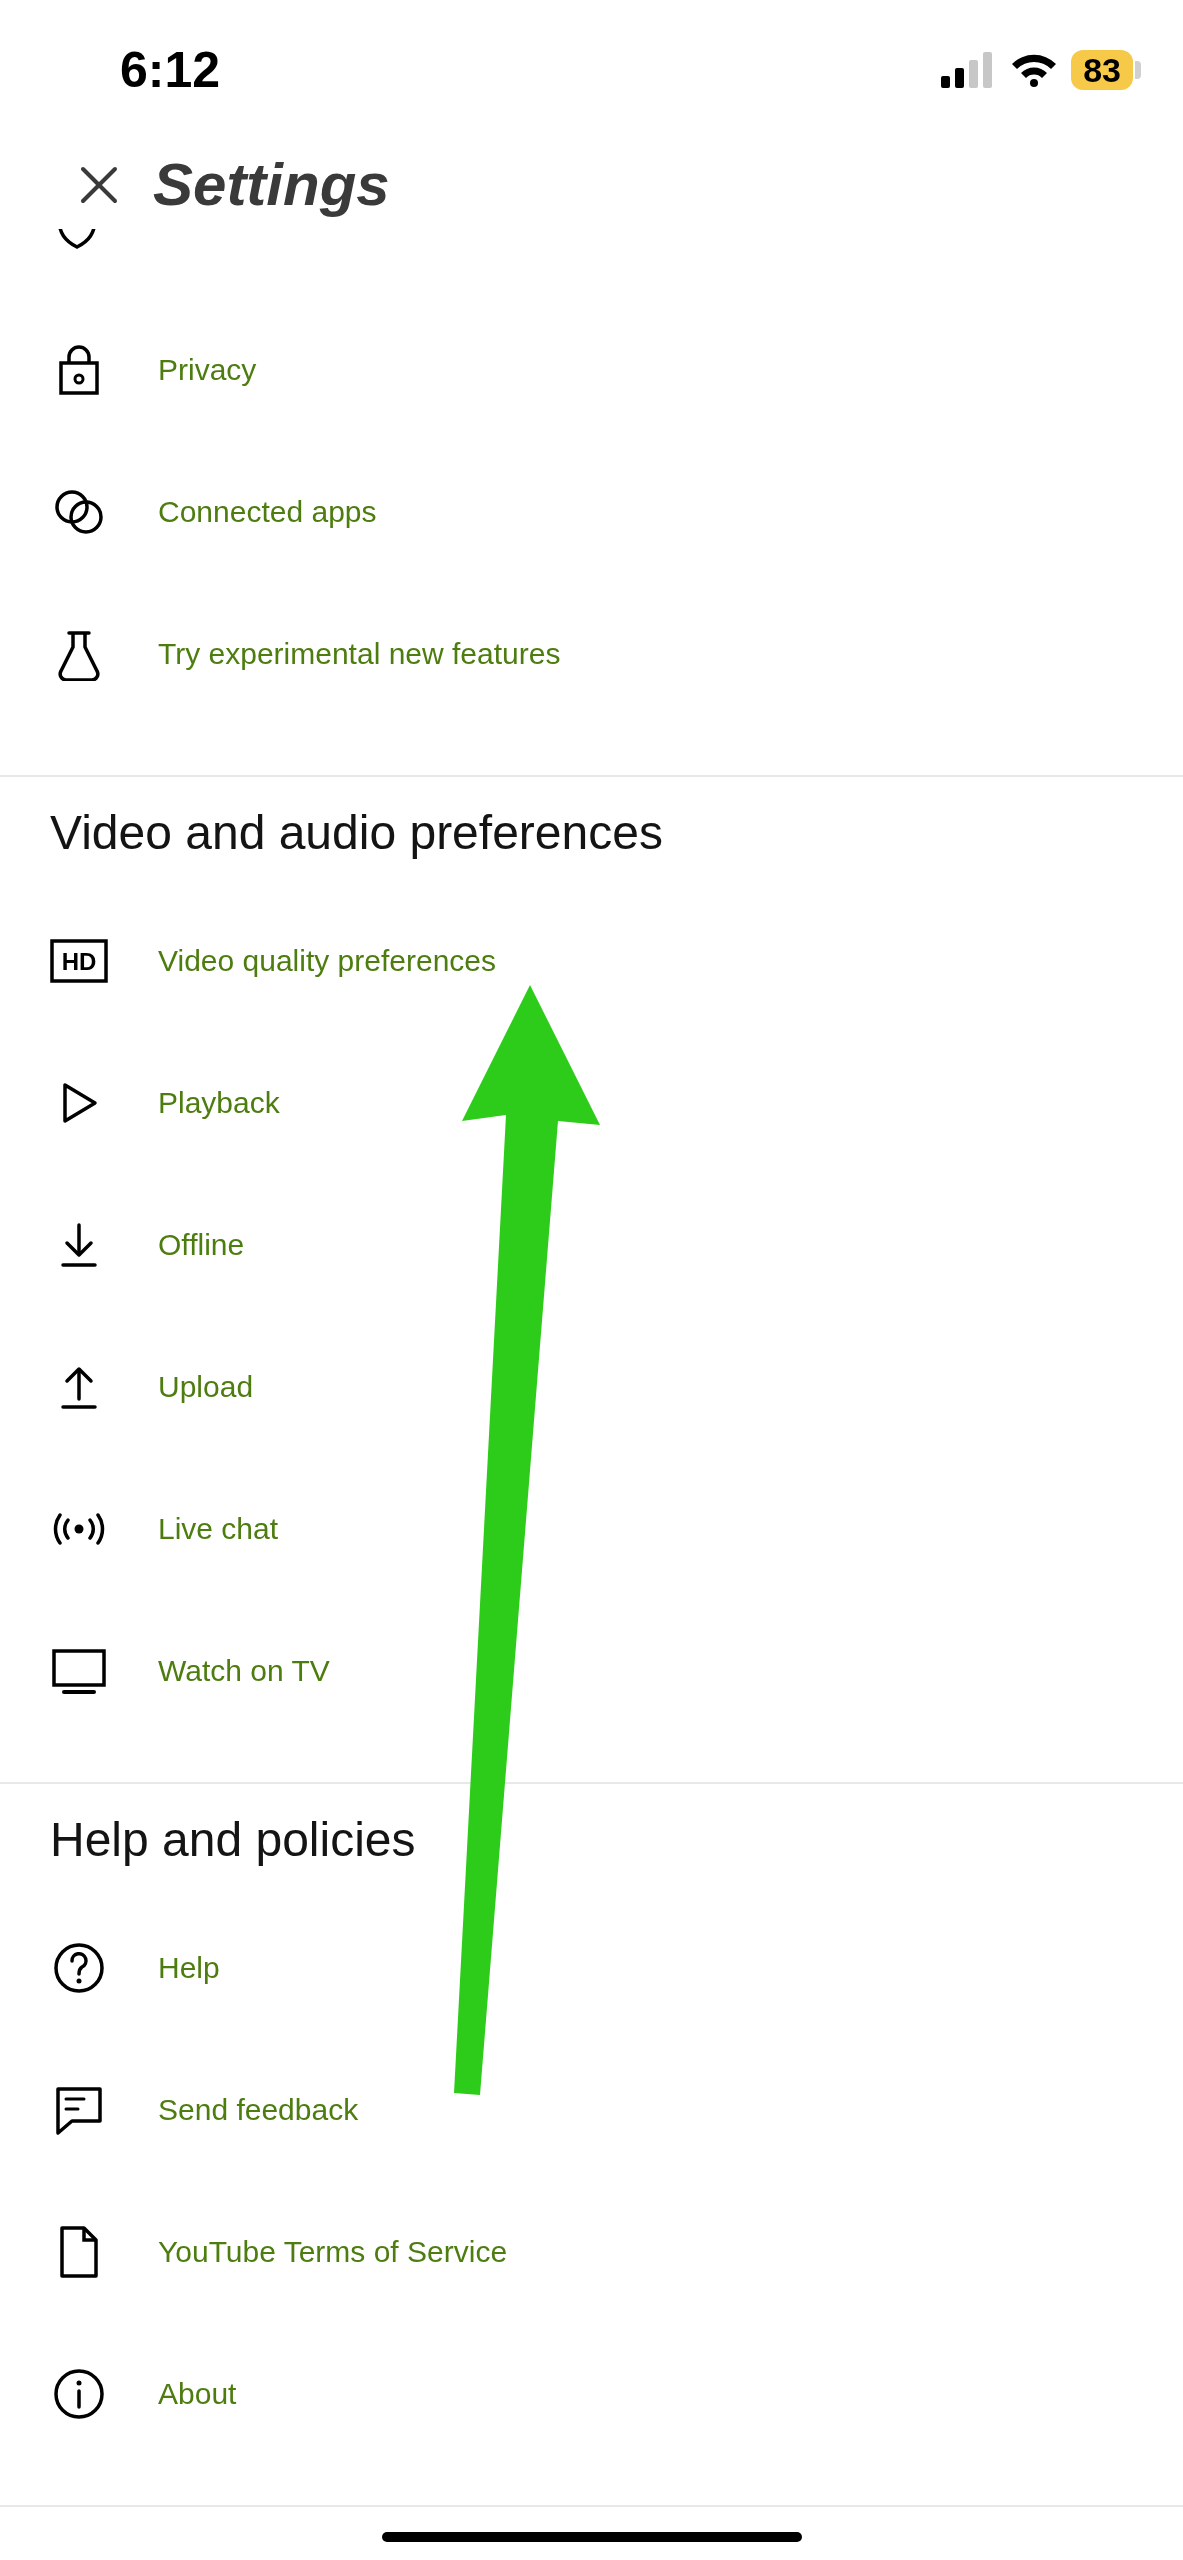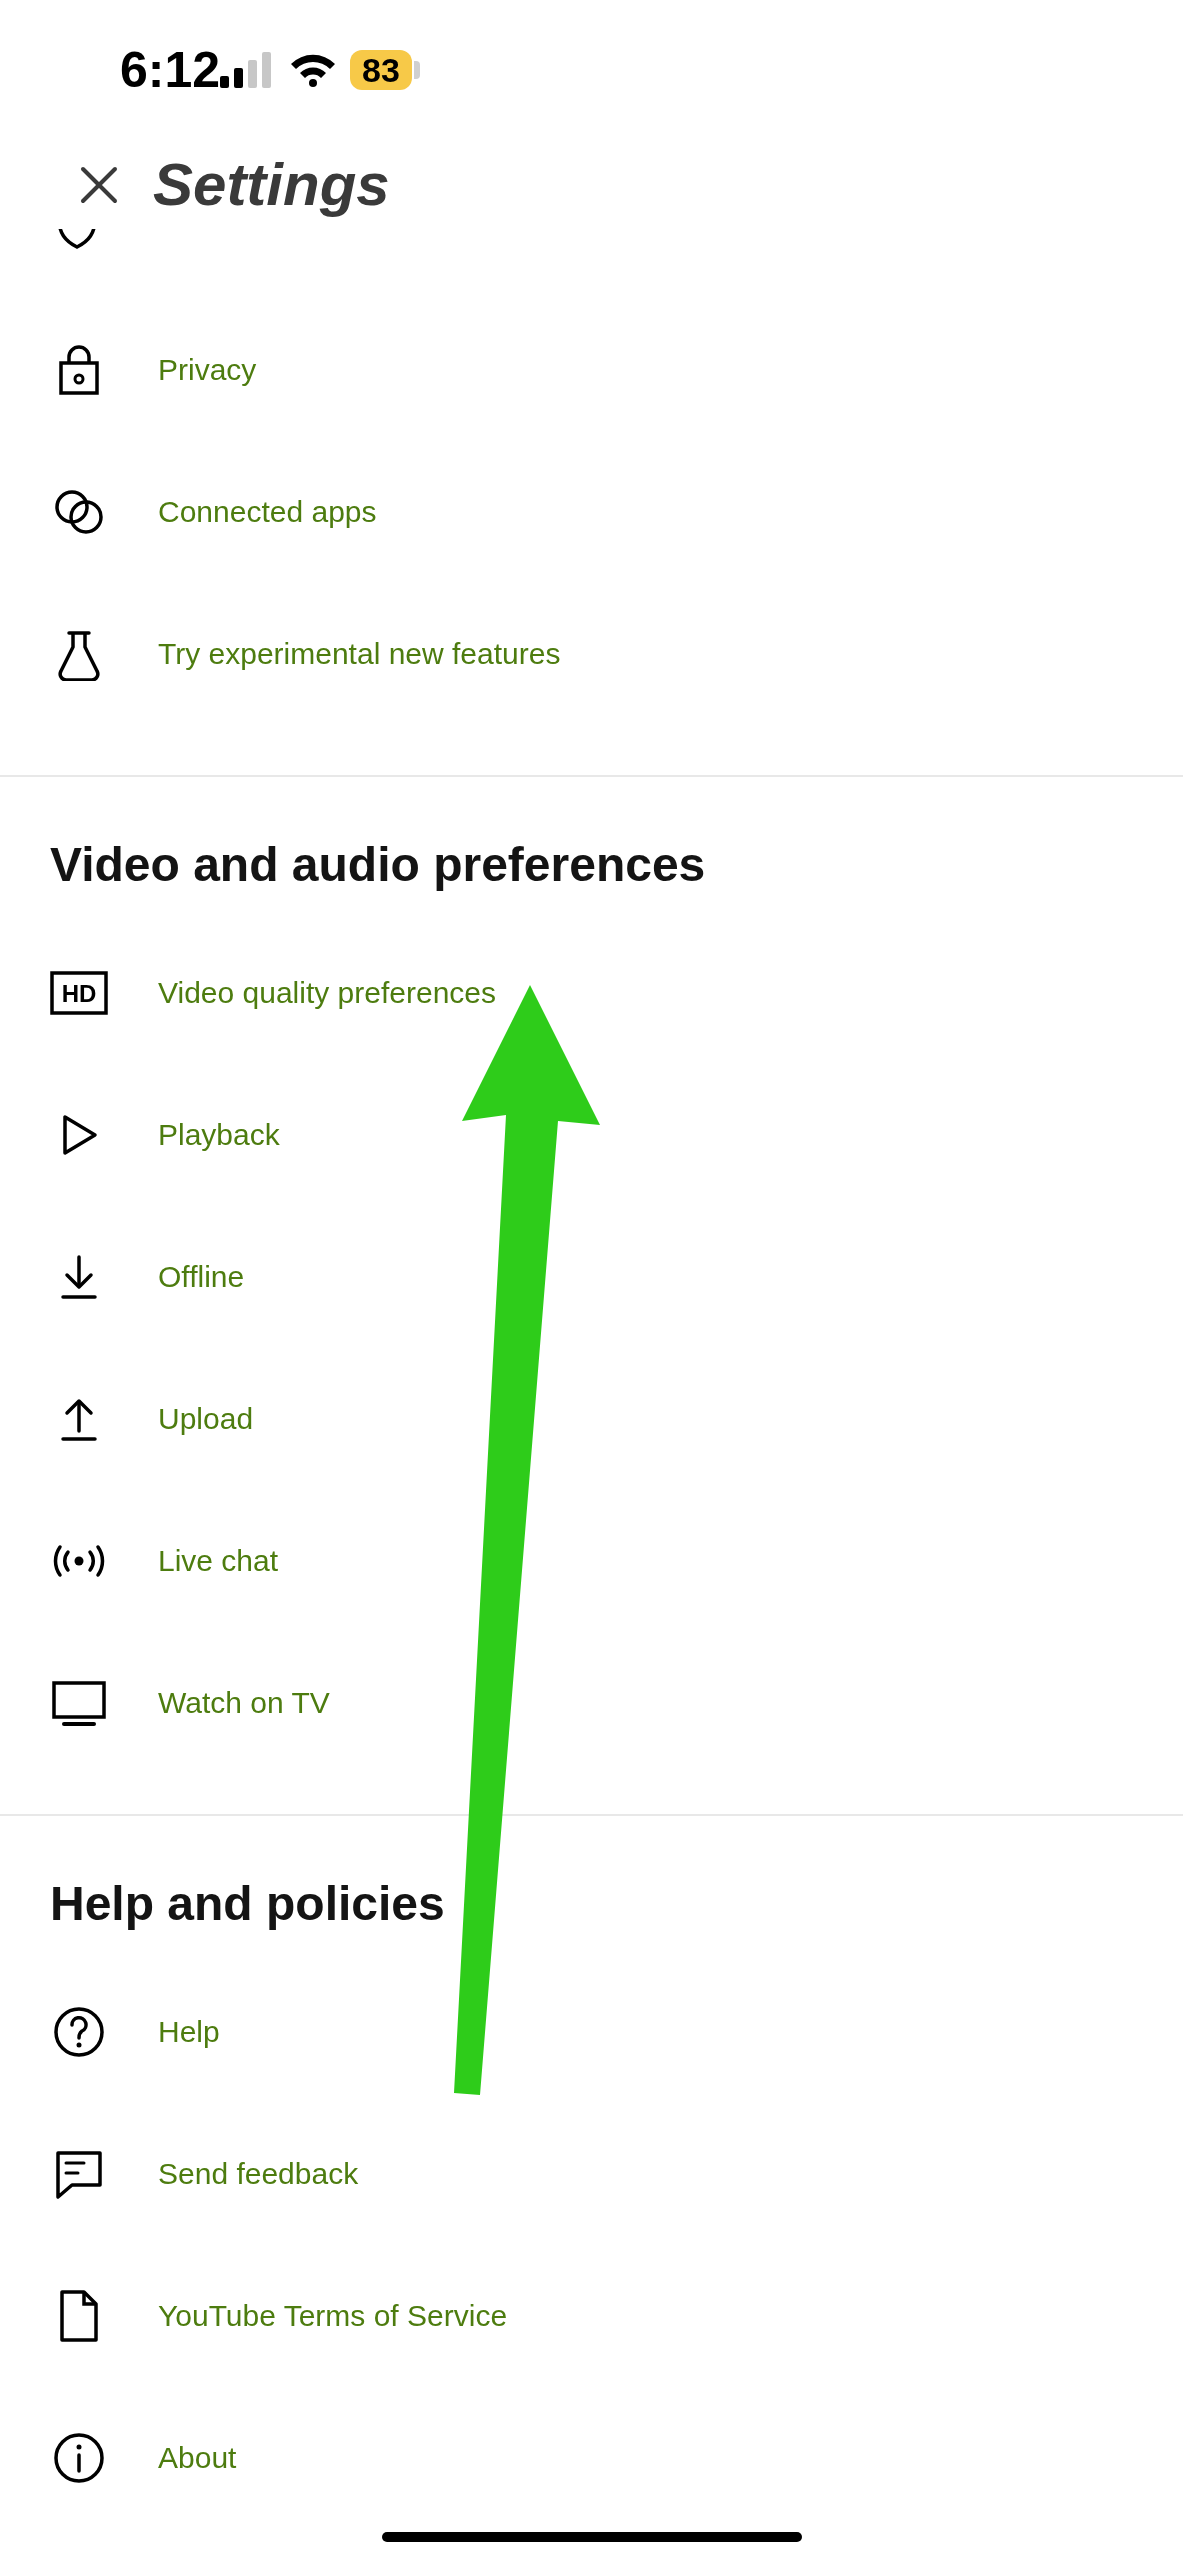--- a/index.html
+++ b/index.html
@@ -14,23 +14,25 @@
       background: #ffffff;
       font-family: -apple-system, BlinkMacSystemFont, "Helvetica Neue", Arial, sans-serif;
       color: #000000;
       position: relative;
       overflow: hidden;
     }
 
     
     .status-bar {
       display: flex;
+      justify-content: space-between;
       align-items: center;
       padding: 30px 50px 20px 120px;
       height: 130px;
+      gap: 48px;
     }
     .status-time {
       font-size: 50px;
       font-weight: 700;
       color: #000;
     }
     .status-icons {
       display: flex;
       align-items: center;
       gap: 12px;
@@ -103,23 +105,23 @@
     
     .section {
       border-bottom: 2px solid #e8e8e8;
       padding-bottom: 40px;
     }
     .section:last-of-type {
       border-bottom: none;
     }
     .section-title {
       font-size: 48px;
-      font-weight: 700;
+      font-weight: 400;
       color: #141414;
-      padding: 60px 50px 30px 50px;
+      padding: 28px 50px 30px 50px;
     }
     .menu-item {
       display: flex;
       align-items: center;
       gap: 50px;
       padding: 42px 50px;
     }
     .menu-icon {
       width: 58px;
       height: 58px;

